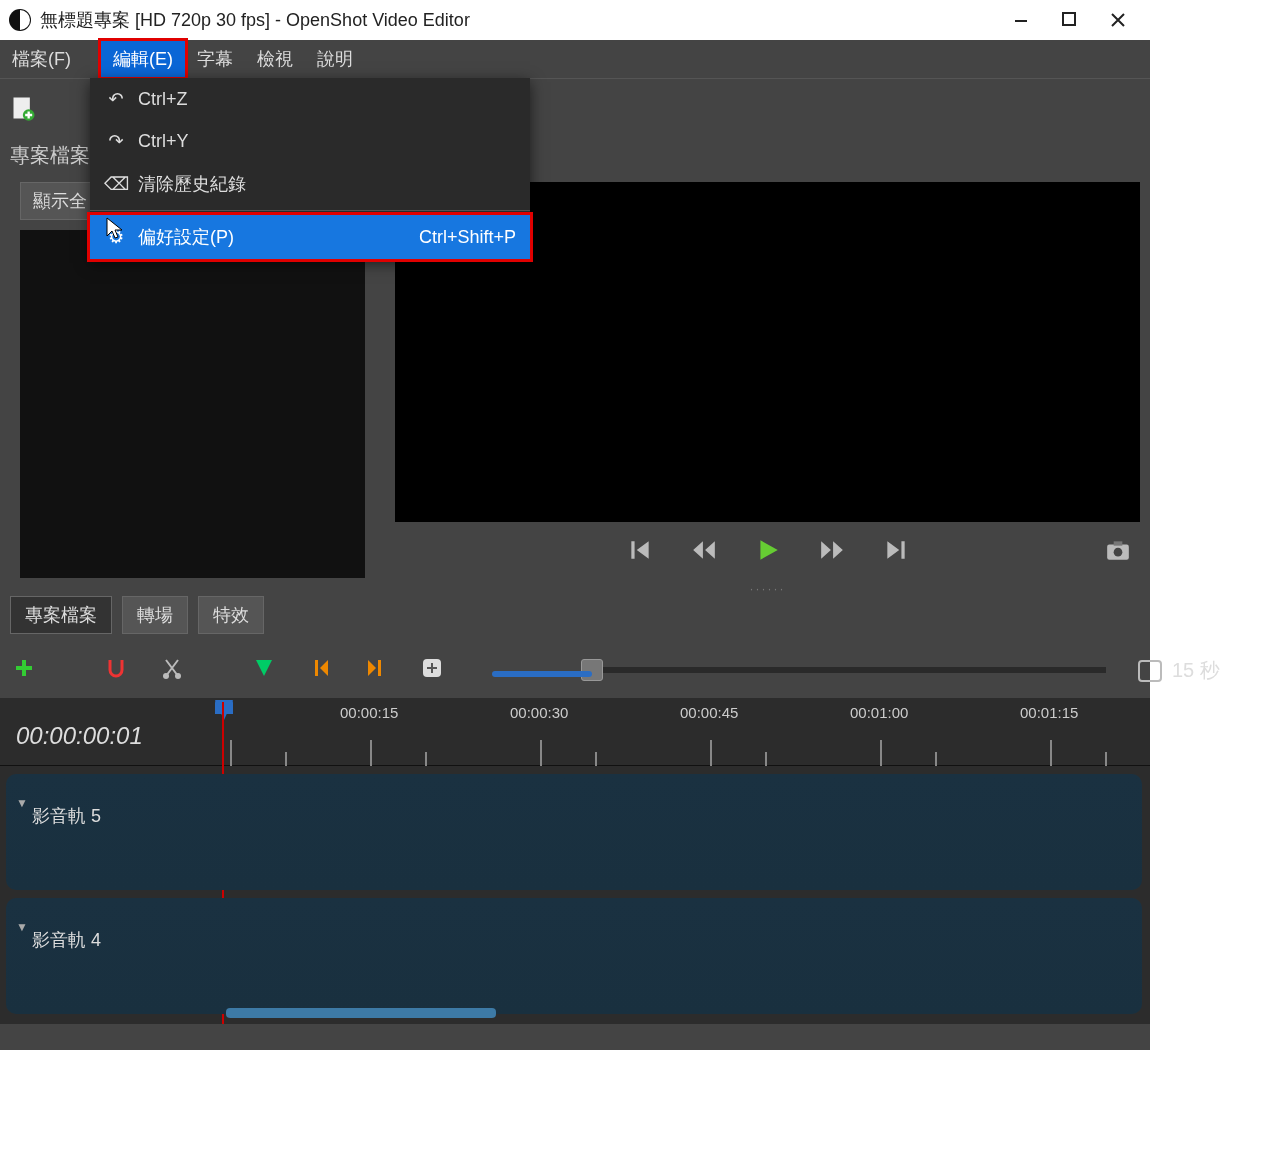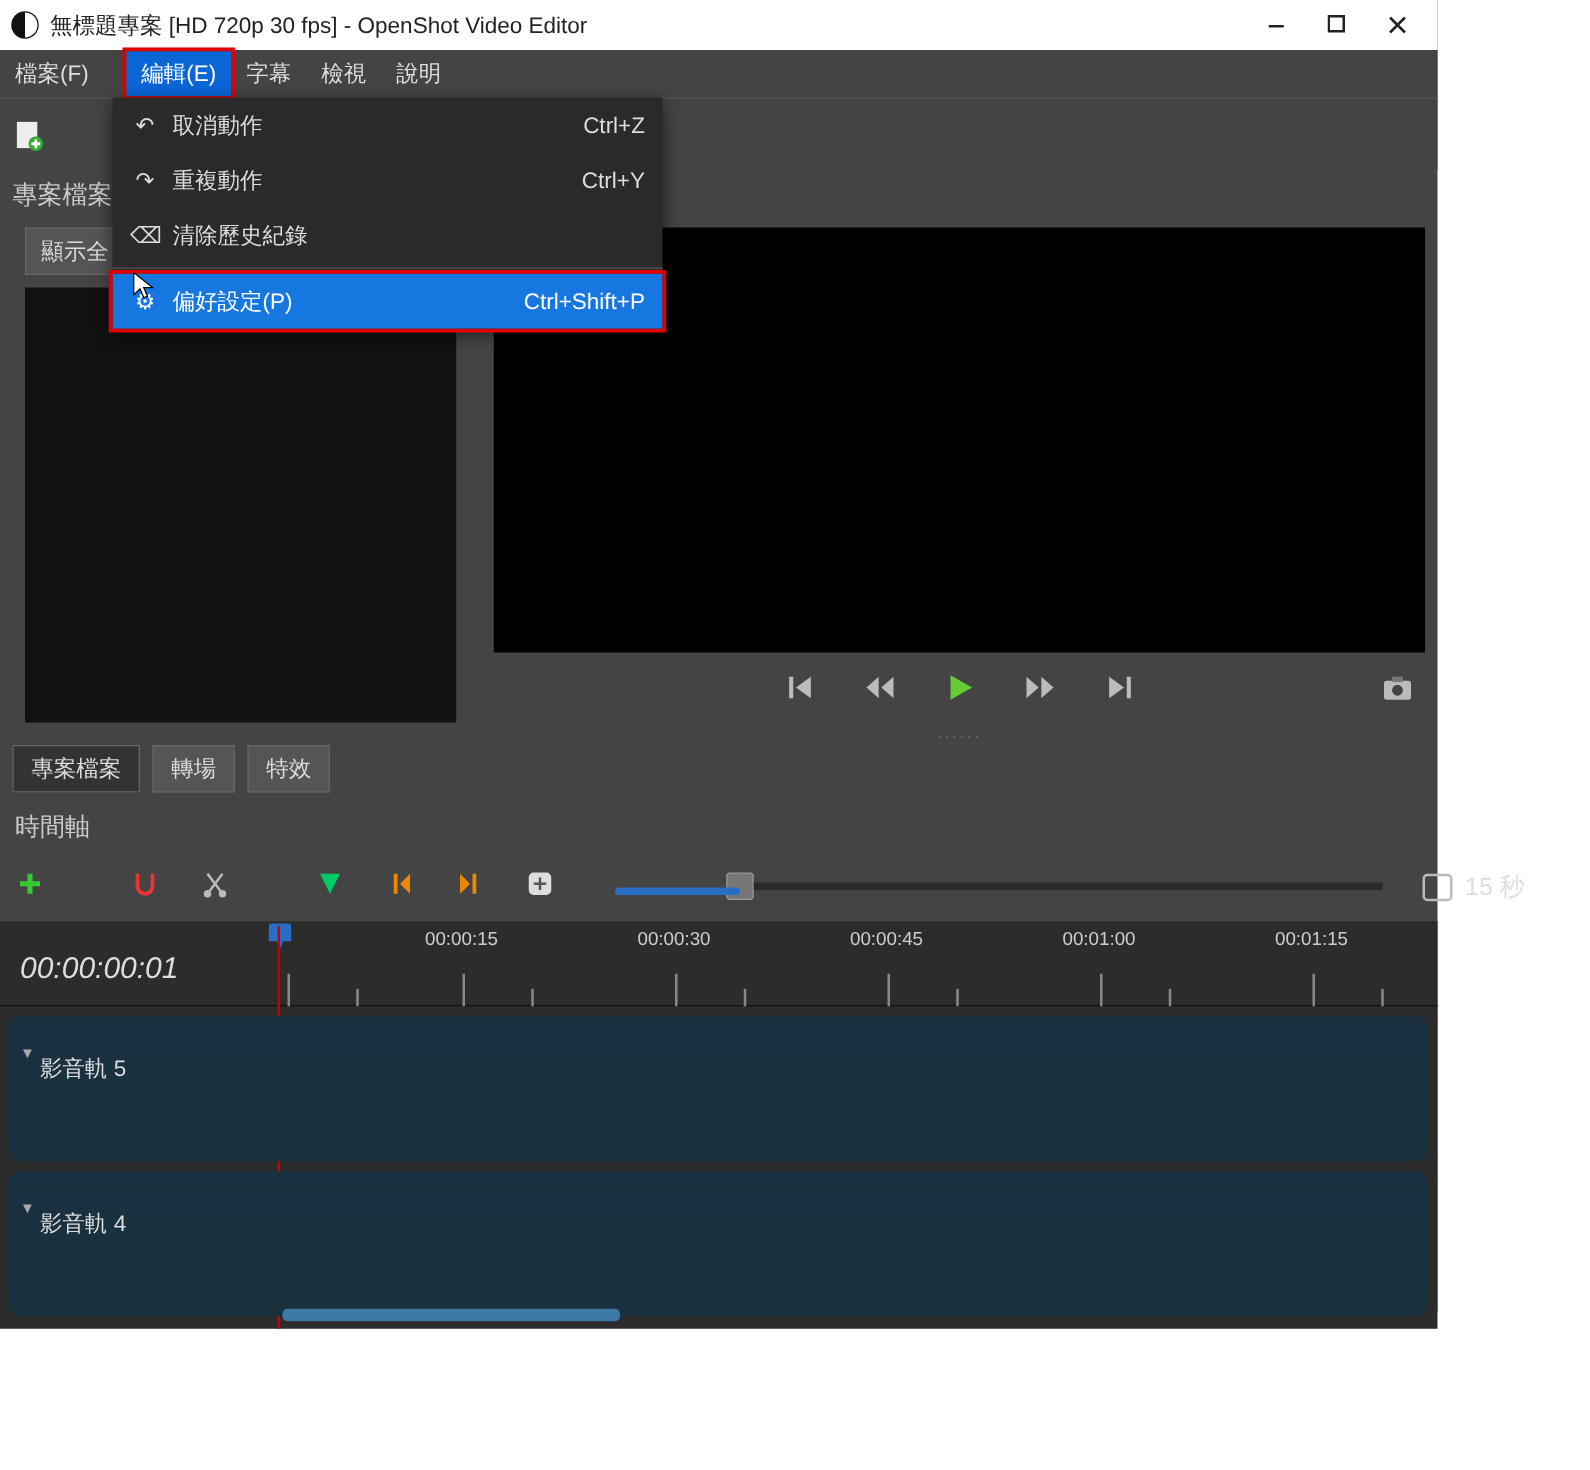--- a/index.html
+++ b/index.html
@@ -138,21 +138,20 @@
         <div class="cam"><svg viewBox="0 0 24 24" fill="#777">
               <rect x="2" y="7" width="20" height="14" rx="2"></rect>
               <circle cx="12" cy="14" r="4" fill="#444"></circle>
               <rect x="8" y="4" width="8" height="4" fill="#777"></rect>
             </svg></div>
       </div>
       <div class="dots">······</div>
     </div>
   </div>
 
-  <div class="tl-title">時間軸</div>
 
   <div class="tl-toolbar">
     <div><svg viewBox="0 0 24 24">
           <path d="M12 4v16M4 12h16" stroke="#3c3" stroke-width="4"></path>
         </svg></div>
     <div class="sep"></div>
     <div><svg viewBox="0 0 24 24">
           <path d="M6 4v10a6 6 0 0 0 12 0V4" fill="none" stroke="#e33" stroke-width="3"></path>
         </svg></div>
     <div><svg viewBox="0 0 24 24">
@@ -215,26 +214,24 @@
     <div class="track">
       <span class="caret">▼</span>
       <span class="label">影音軌 4</span>
       <div class="clip"></div>
     </div>
   </div>
 
   <div class="dropdown">
     <div class="ditem">
       <span class="icon">↶</span>
-      <span class="label">取消動作</span>
       <span>Ctrl+Z</span>
     </div>
     <div class="ditem">
       <span class="icon">↷</span>
-      <span class="label">重複動作</span>
       <span>Ctrl+Y</span>
     </div>
     <div class="ditem">
       <span class="icon">⌫</span>
       <span class="label">清除歷史紀錄</span>
     </div>
     <div class="dsep"></div>
     <div class="ditem dhl">
       <span class="icon">⚙</span>
       <span class="label">偏好設定(P)</span>

